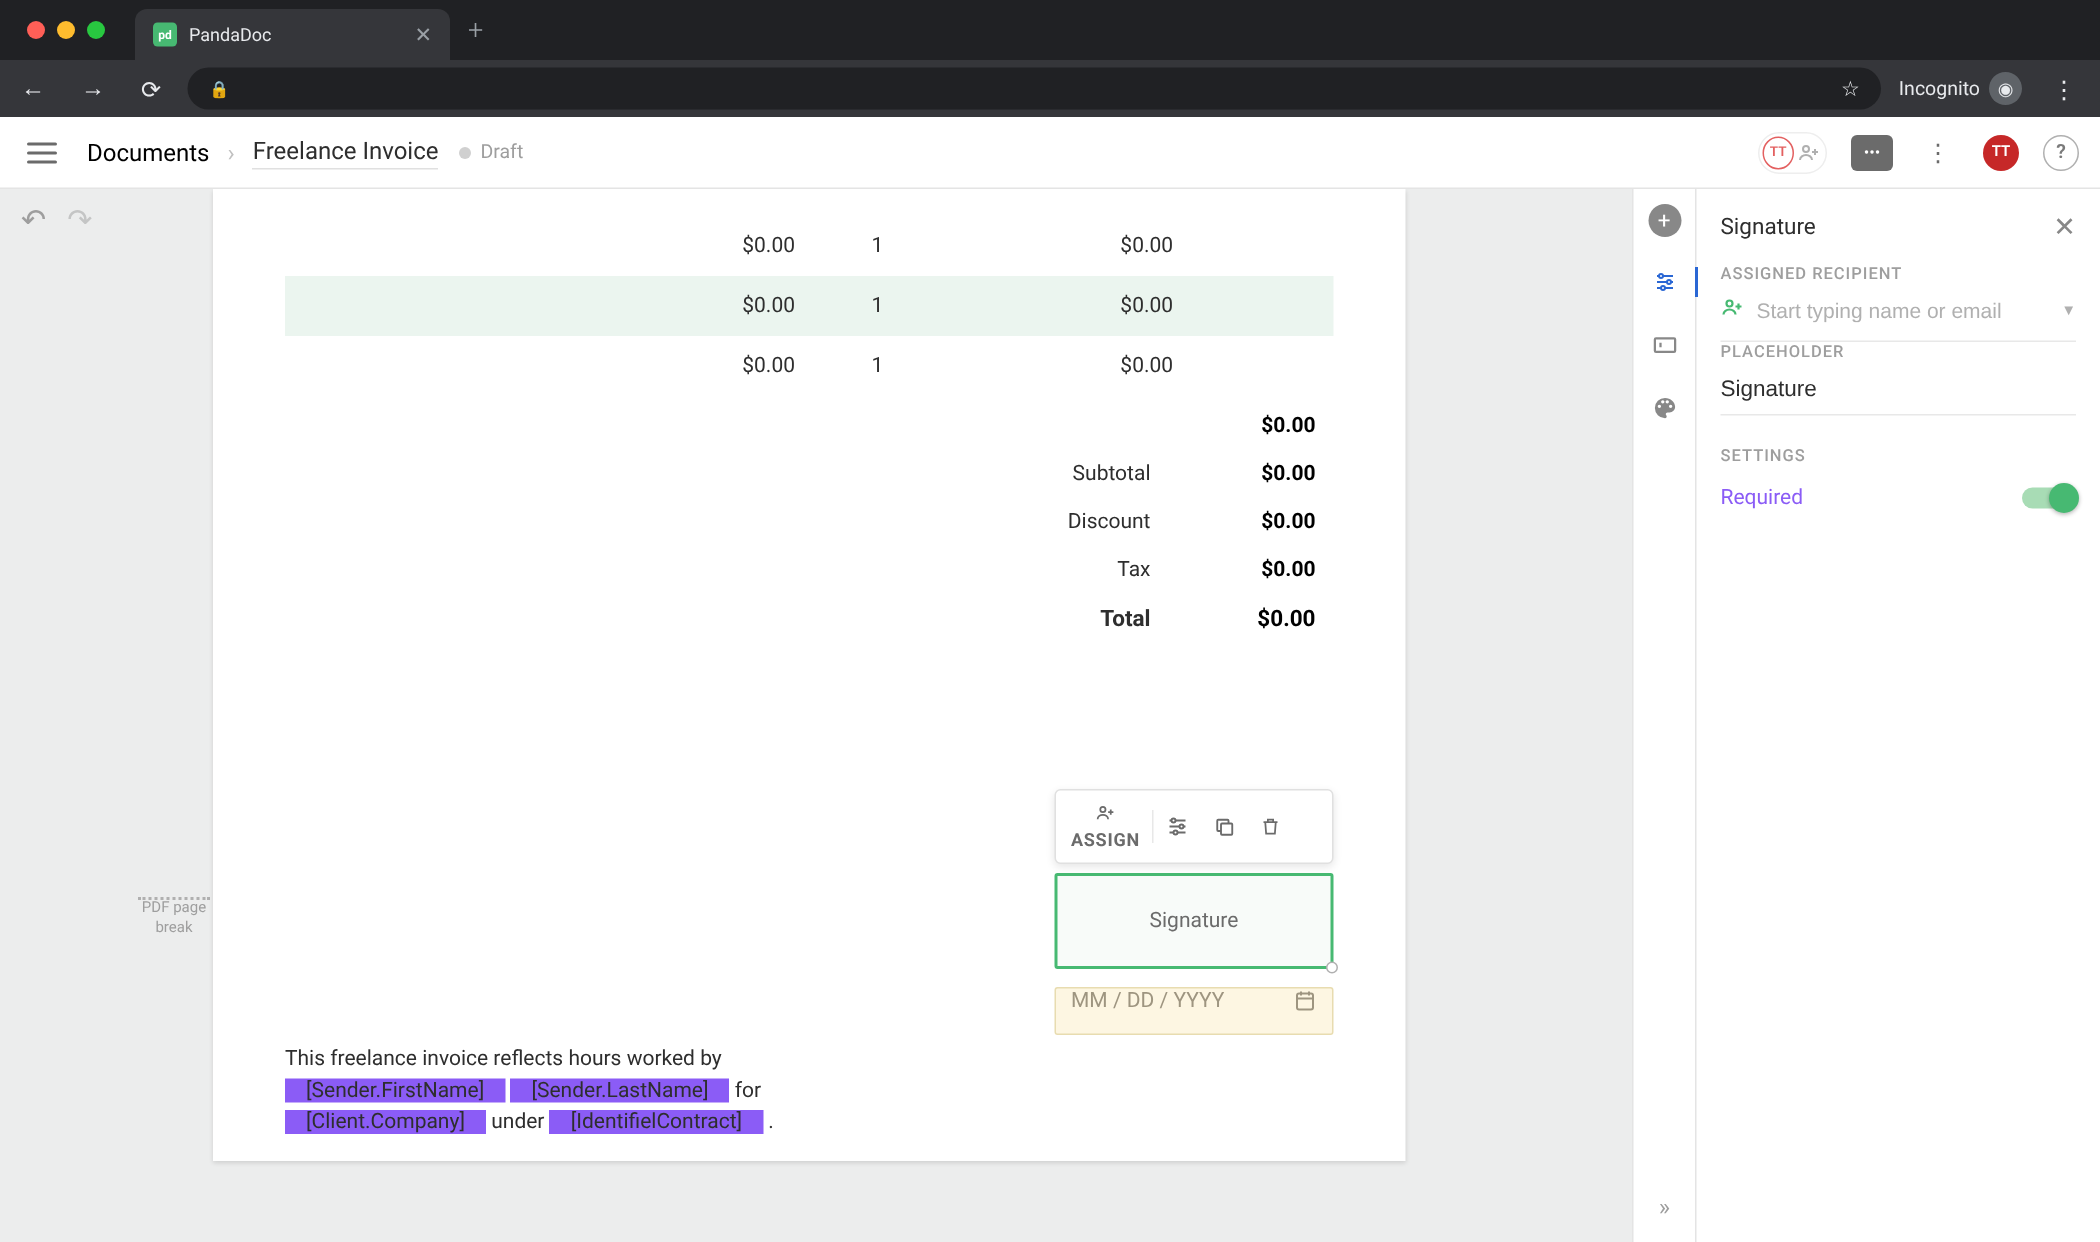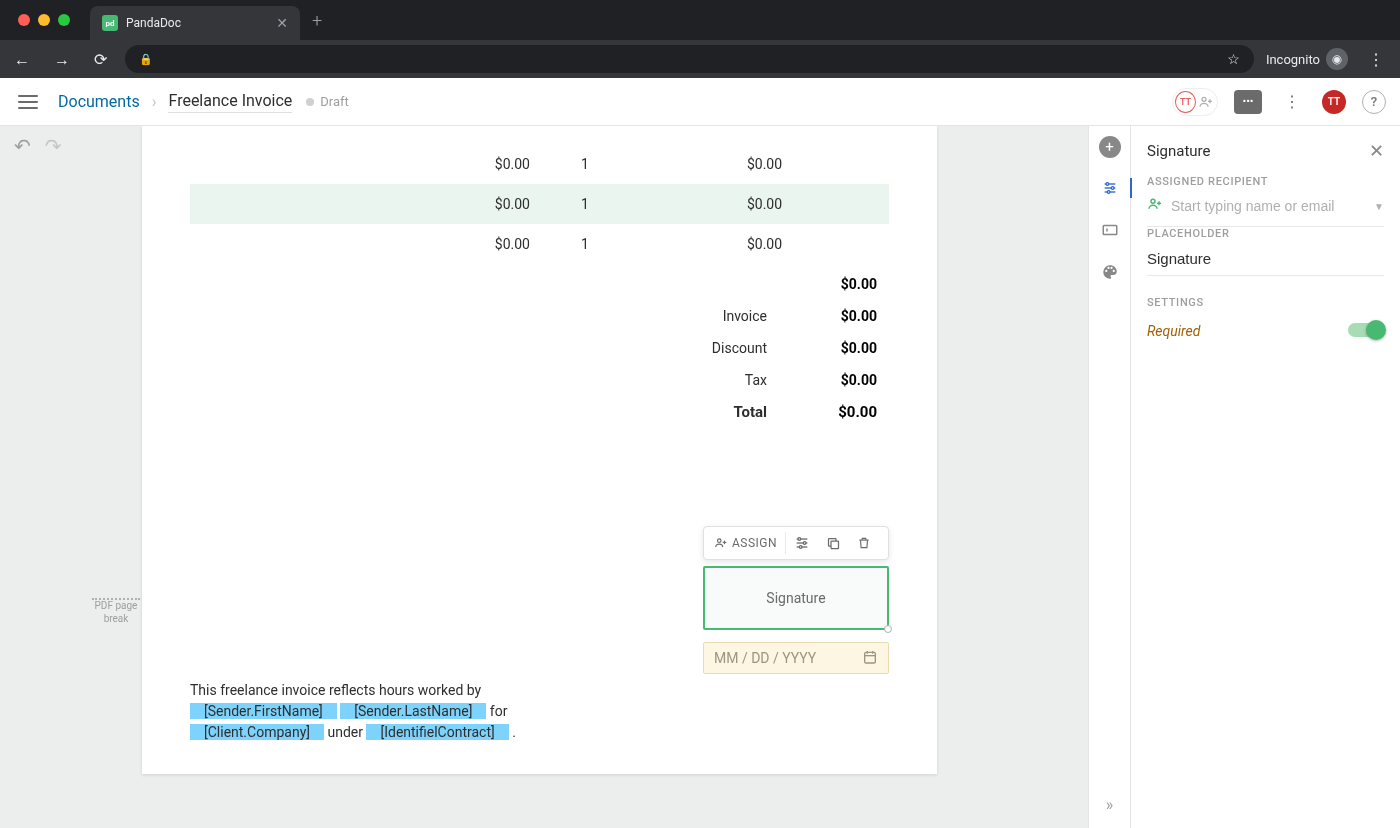--- a/index.html
+++ b/index.html
@@ -29,21 +29,21 @@
   .chrome-menu { color: #e8eaed; padding: 0 8px; }
 
   
   .app { position: absolute; top: 78px; left:0; right:0; bottom:0; background: #fff; display:flex; flex-direction:column;}
 
   
   .pd-header { height: 48px; border-bottom: 1px solid #e4e4e4; display:flex; align-items:center; padding: 0 14px; gap: 16px; background:#fff; }
   .hamburger { display:flex; flex-direction:column; gap:4px; cursor:pointer; padding:4px;}
   .hamburger span { width:20px; height:2px; background:#6b6b6b; border-radius:1px; }
   .crumbs { display:flex; align-items:center; gap:12px; font-size:16px; }
-  .crumb-docs { color:#0369a1; }
+  .crumb-docs { color:#000000; }
   .crumb-sep { color:#c0c0c0; }
   .crumb-title { color:#2e2e2e; border-bottom: 1px solid #e0e0e0; padding-bottom:2px; }
   .status-pill { display:flex; align-items:center; gap:6px; font-size:13px; color:#9e9e9e; margin-left:2px;}
   .status-dot { width:8px; height:8px; border-radius:50%; background:#d0d0d0;}
   .hdr-spacer { flex:1; }
   .people-pill { width:46px; height:28px; border-radius:14px; border:1px solid #eee; display:flex; align-items:center; padding:0 2px; gap:2px;}
   .avatar-ring { width:22px; height:22px; border-radius:50%; border:1.5px solid #e36060; color:#e36060; display:flex; align-items:center; justify-content:center; font-size:9px; font-weight:600;}
   .add-person { width:18px; height:18px; color:#b0b0b0; display:flex; align-items:center; justify-content:center;}
   .send-btn { background:#47b972; color:#fff; font-weight:700; letter-spacing:0.06em; font-size:12px; padding:9px 16px; border-radius:4px; border:none; cursor:pointer;}
   .hdr-icon { width:28px; height:28px; display:flex; align-items:center; justify-content:center; color:#6b6b6b; font-size:16px; cursor:pointer; }
@@ -68,29 +68,29 @@
   .totals-row { display:flex; justify-content:flex-end; align-items:center; height:32px; font-size:14px;}
   .totals-label { width:130px; text-align:right; padding-right:12px; color:#2e2e2e;}
   .totals-val { width:110px; text-align:right; padding-right:12px; font-weight:700; }
   .totals-row.grand .totals-label { font-weight:700; font-size:15px;}
   .totals-row.grand .totals-val { font-size:15px; }
   .totals-row.first .totals-val { font-weight:700; }
   
   .sig-block { margin-top: 98px; margin-left: auto; width: 186px;}
   .sig-toolbar { display:flex; align-items:center; background:#fff; border:1px solid #e0e0e0; border-radius:4px; padding:2px; box-shadow:0 2px 6px rgba(0,0,0,0.1); margin-bottom:6px;}
   .sig-tb-btn { padding:6px 8px; display:flex; align-items:center; gap:4px; color:#6b6b6b; font-size:13px; cursor:pointer;}
-  .sig-tb-btn.assign { font-weight:400; letter-spacing:0.04em; font-size:12px;}
+  .sig-tb-btn.assign { font-weight:700; letter-spacing:0.04em; font-size:12px;flex-direction:column;}
   .sig-tb-sep { width:1px; height:22px; background:#e8e8e8;}
   .signature-field { width:186px; height:64px; border:2px solid #47b972; background:#f8fbf9; border-radius:2px; display:flex; align-items:center; justify-content:center; color:#6b6b6b; font-size:14px; position:relative;}
   .sig-handle { position:absolute; width:8px; height:8px; border-radius:50%; background:#fff; border:1.5px solid #b0b0b0; right:-5px; bottom:-5px;}
-  .date-field { width:186px; height:32px; margin-top:12px; background:#fdf6e2; border:1px solid #e8dcb0; border-radius:2px; display:flex; align-items:center; padding:0 10px; color:#9e9580; font-size:14px; position:relative;}
+  .date-field { width:186px; height:32px; margin-top:12px; background:#fdf6e2; border:1px solid #e8dcb0; border-radius:2px; display:flex; padding:0 10px; color:#9e9580; font-size:14px; position:relative;}
   .date-icon { margin-left:auto; color:#9e9580;}
   
   .footnote { margin-top:6px; font-size:14px; color:#2e2e2e; line-height:1.5; max-width: 430px;}
-  .token { background:#7dd3fc; padding:0 14px;}
+  .token { background:#8b5cf6; padding:0 14px;}
   
   .page-break-label { position:absolute; left:92px; top:473px; width:48px; text-align:center; font-size:10px; color:#9e9e9e; line-height:1.3;}
   .page-break-line { position:absolute; left:92px; top:472px; width:48px; border-top:2px dotted #b0b0b0;}
   
   .add-content { position:absolute; left:142px; bottom:14px; width:795px; text-align:center; color:#9e9e9e; font-size:13px; letter-spacing:0.06em; font-weight:500;}
   .add-content span.plus { font-size:16px; vertical-align:-1px; margin-right:5px;}
 
   
   .right-strip { width:42px; border-left:1px solid #e4e4e4; background:#fff; display:flex; flex-direction:column; align-items:center; padding-top:10px; gap:18px;}
   .rail-icon { width:24px; height:24px; display:flex; align-items:center; justify-content:center; color:#888; cursor:pointer; font-size:15px;}
@@ -103,21 +103,21 @@
   .sp-header { display:flex; align-items:center; justify-content:space-between; margin-bottom:14px;}
   .sp-title { font-size:15px; color:#2e2e2e;}
   .sp-close { color:#888; font-size:18px; cursor:pointer; font-weight:300;}
   .sp-section-label { font-size:11px; letter-spacing:0.06em; color:#9e9e9e; margin-bottom:8px; font-weight:500;}
   .recipient-row { display:flex; align-items:center; gap:8px; border-bottom:1px solid #e8e8e8; padding-bottom:10px; }
   .recipient-icon { color:#47b972; font-size:15px;}
   .recipient-input { flex:1; border:none; outline:none; font-size:14px; color:#2e2e2e;}
   .recipient-input::placeholder { color:#b0b0b0;}
   .recipient-drop { color:#b0b0b0; font-size:10px;}
   .placeholder-input { border:none; border-bottom:1px solid #e8e8e8; outline:none; font-size:15px; color:#2e2e2e; width:100%; padding:2px 0 8px 0; margin-bottom:20px;}
-  .toggle-row { display:flex; align-items:flex-start; justify-content:space-between; font-size:14px; color:#a16207; margin-top:6px;font-style:italic;}
+  .toggle-row { display:flex; align-items:center; justify-content:space-between; font-size:14px; color:#8b5cf6; margin-top:6px;}
   .toggle { width:36px; height:14px; background:#a8dcb5; border-radius:7px; position:relative; cursor:pointer;}
   .toggle-knob { position:absolute; right:-2px; top:-3px; width:20px; height:20px; border-radius:50%; background:#47b972; box-shadow:0 1px 3px rgba(0,0,0,0.3);}
 </style>
 </head>
 <body>
 
 <div class="chrome-top">
   <div class="traffic-lights">
     <div class="traffic-dot traffic-close"></div>
     <div class="traffic-dot traffic-min"></div>
@@ -212,21 +212,21 @@
           <div class="cell-amt">$0.00</div>
           <div class="cell-qty">1</div>
           <div class="cell-total">$0.00</div>
         </div>
 
         <div class="totals">
           <div class="totals-row first">
             <div class="totals-val">$0.00</div>
           </div>
           <div class="totals-row">
-            <div class="totals-label">Invoice</div>
+            <div class="totals-label">Subtotal</div>
             <div class="totals-val">$0.00</div>
           </div>
           <div class="totals-row">
             <div class="totals-label">Discount</div>
             <div class="totals-val">$0.00</div>
           </div>
           <div class="totals-row">
             <div class="totals-label">Tax</div>
             <div class="totals-val">$0.00</div>
           </div>

